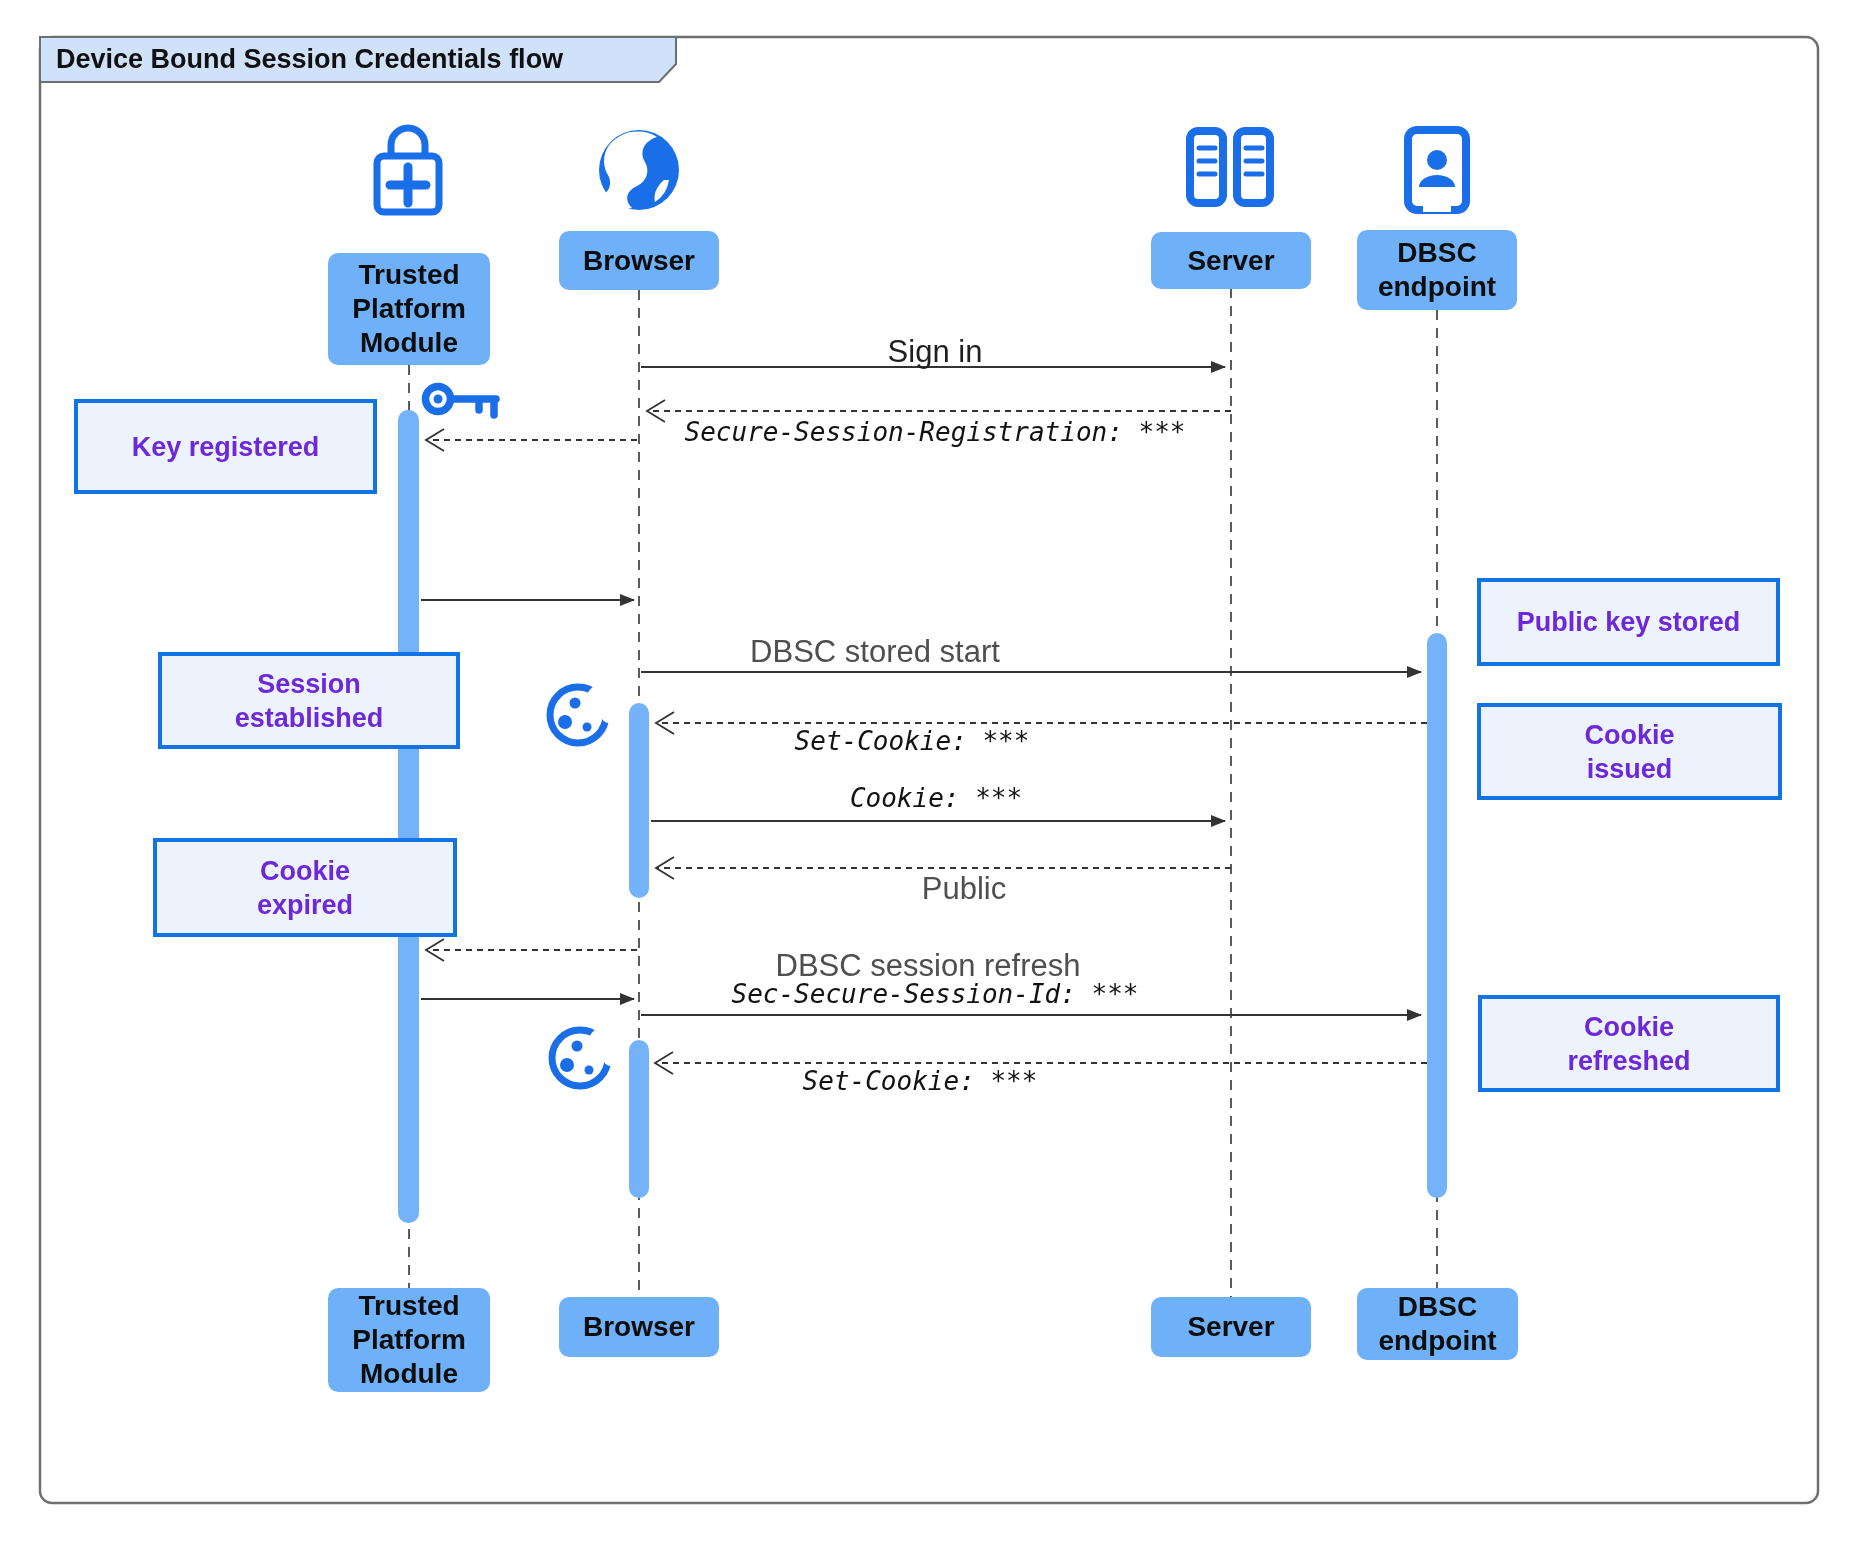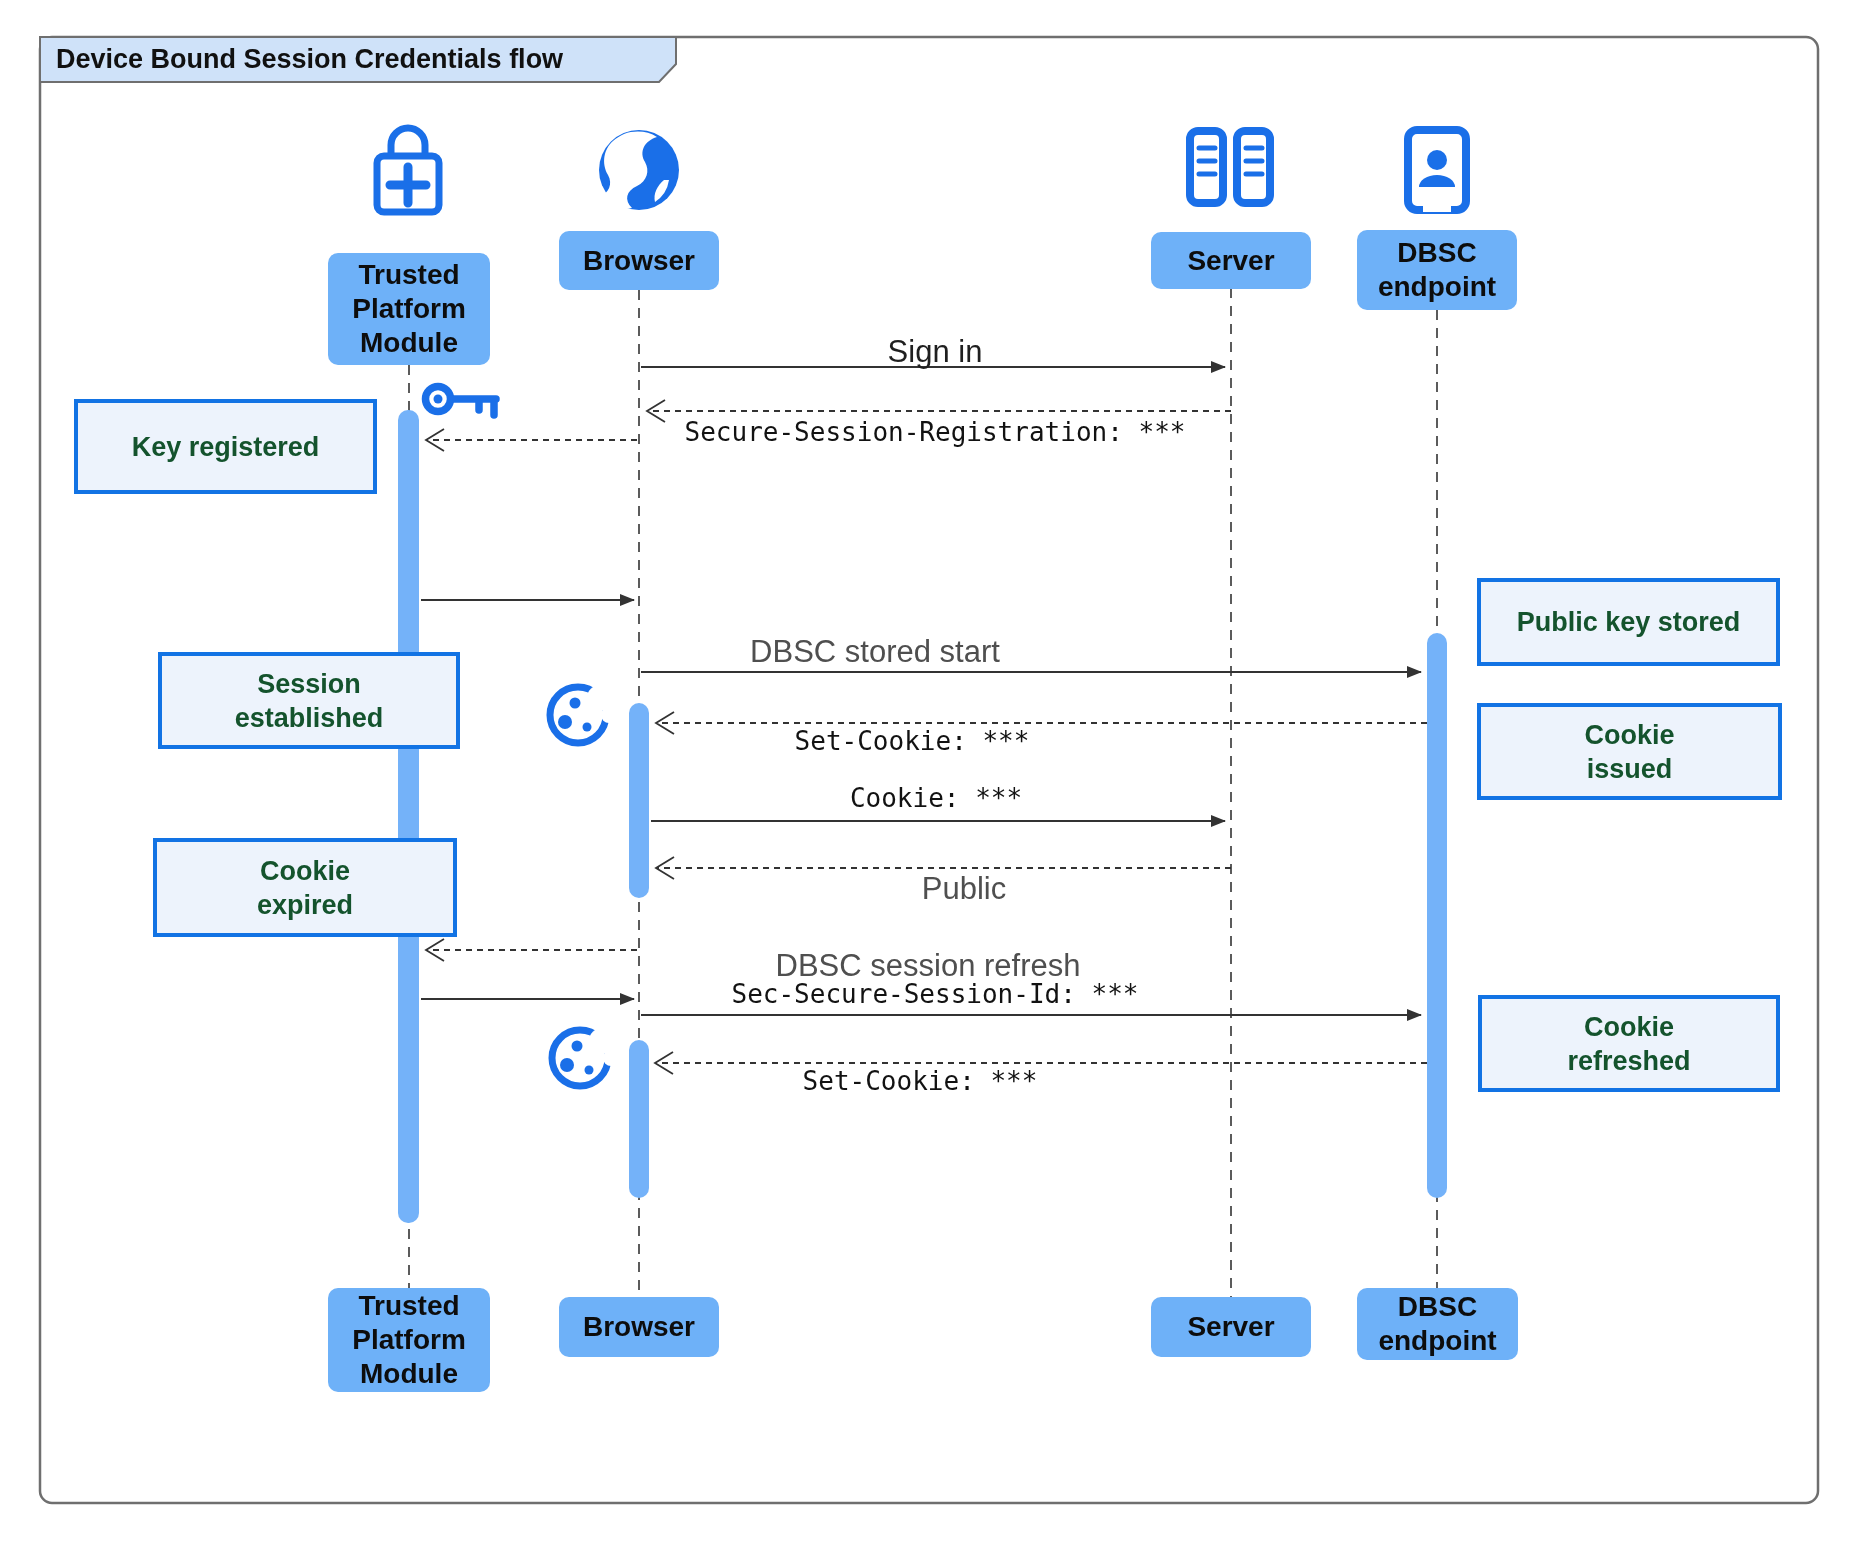--- a/index.html
+++ b/index.html
@@ -17,27 +17,27 @@
   .ic.thin{stroke-width:5;}
   .icf{fill:var(--accent);}
   .icw{fill:#ffffff;}
 
   
   .abs{position:absolute;}
   .title{left:56px;top:44px;font-size:27px;font-weight:700;color:#111;}
   .actor{background:var(--label-fill);border-radius:10px;color:#0d0d0d;font-weight:700;
          font-size:28px;line-height:34px;display:flex;align-items:center;justify-content:center;
          text-align:center;white-space:pre-line;}
-  .note{background:var(--note-fill);border:4px solid var(--note-border);color:#14532d;
+  .note{background:var(--note-fill);border:4px solid var(--note-border);color:#6d28d9;
         font-weight:700;font-size:27px;line-height:34px;display:flex;align-items:center;
         justify-content:center;text-align:center;white-space:pre-line;box-sizing:border-box;}
   .msg{transform:translateX(-50%);font-size:31px;color:var(--text-gray);white-space:nowrap;}
   .msg.dark{color:#1f1f1f;}
   .mono{transform:translateX(-50%);font-family:"DejaVu Sans Mono","Liberation Mono",monospace;
-        font-size:26px;color:#121212;white-space:nowrap;}
+        font-size:26px;color:#121212;white-space:nowrap;font-style:italic;}
 </style>
 </head>
 <body>
 
 <div id="canvas">
 
   <svg width="1859" height="1546" viewBox="0 0 1859 1546" class="abs" style="left:0;top:0;">
     <defs>
       <marker id="mArrow" markerUnits="userSpaceOnUse" markerWidth="18" markerHeight="14" refX="15" refY="7" orient="auto">
         <path d="M1,1 L16,7 L1,13 Z" fill="#333333"></path>

